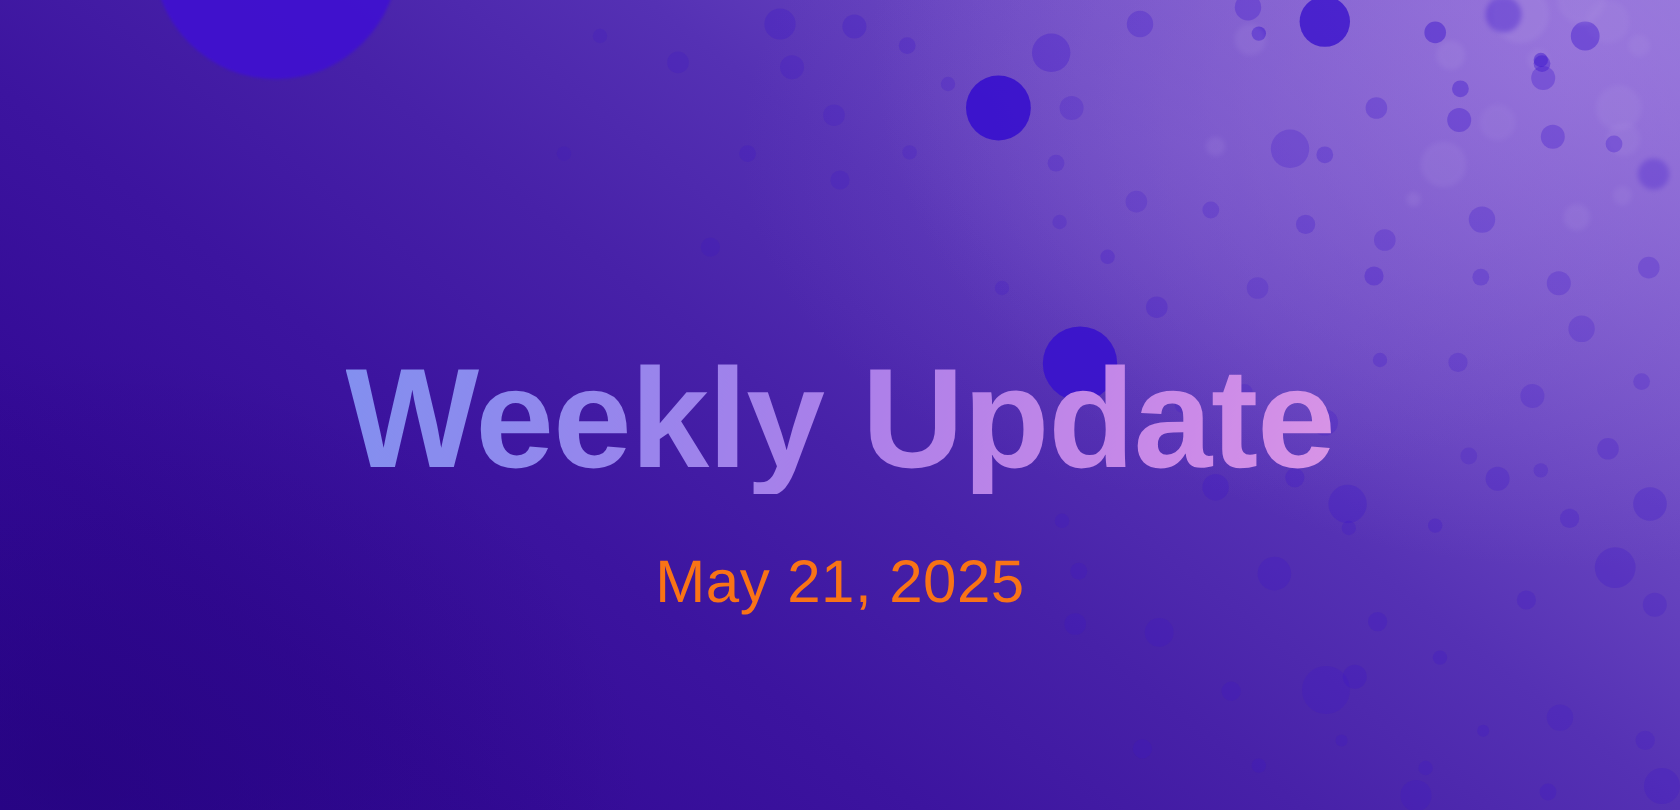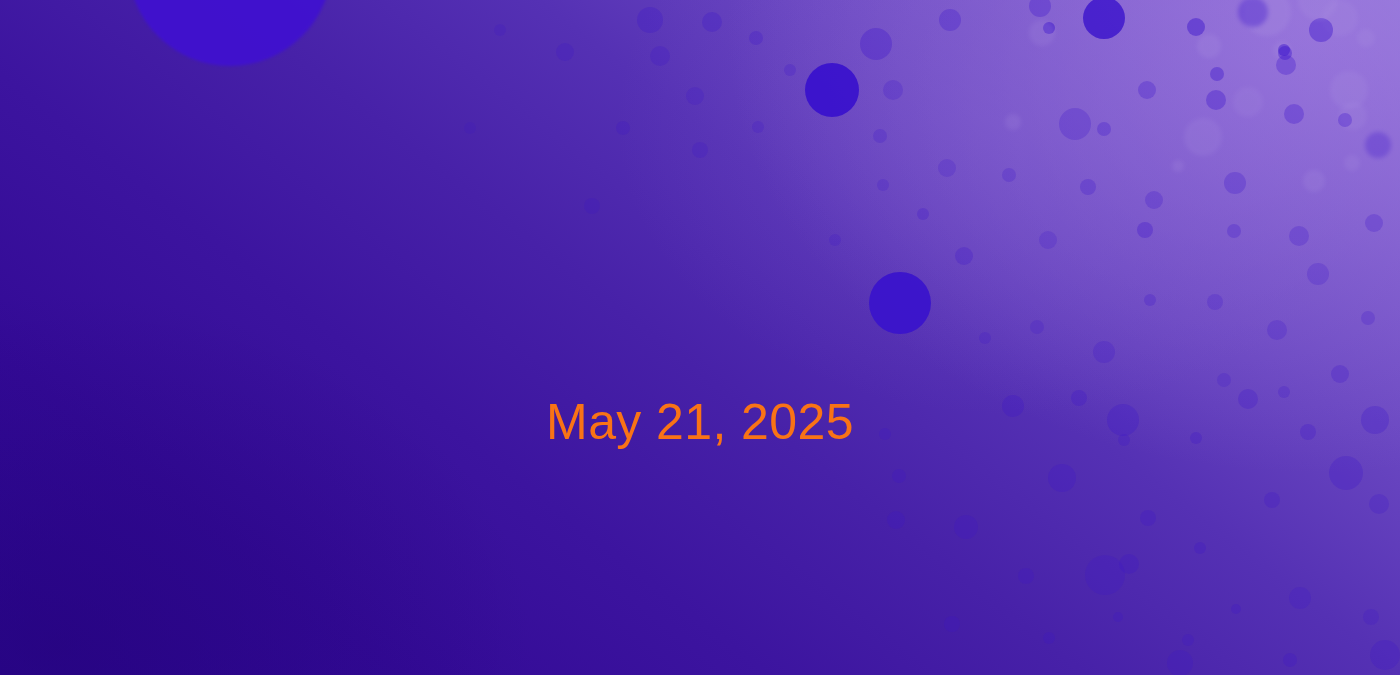--- a/index.html
+++ b/index.html
@@ -225,17 +225,17 @@
       <div class="dot dark" style="left: 1104px; top: 352px; width: 22px; height: 22px; opacity: 0.22;"></div>
       <div class="dot dark" style="left: 1037px; top: 327px; width: 14px; height: 14px; opacity: 0.2;"></div>
       <div class="dot dark" style="left: 623px; top: 128px; width: 14px; height: 14px; opacity: 0.18;"></div>
       <div class="dot dark" style="left: 565px; top: 52px; width: 18px; height: 18px; opacity: 0.18;"></div>
       <div class="dot dark" style="left: 500px; top: 30px; width: 12px; height: 12px; opacity: 0.16;"></div>
       <div class="dot dark" style="left: 592px; top: 206px; width: 16px; height: 16px; opacity: 0.16;"></div>
       <div class="dot dark" style="left: 470px; top: 128px; width: 12px; height: 12px; opacity: 0.14;"></div>
     </div>
 
   <div class="content">
-    <h1 class="title"><br></h1>
+    <h1 class="title"><br><span>Weekly Update</span></h1>
     <p class="subtitle">May 21, 2025</p>
   </div>
 
 </div>
 
 </body></html>

